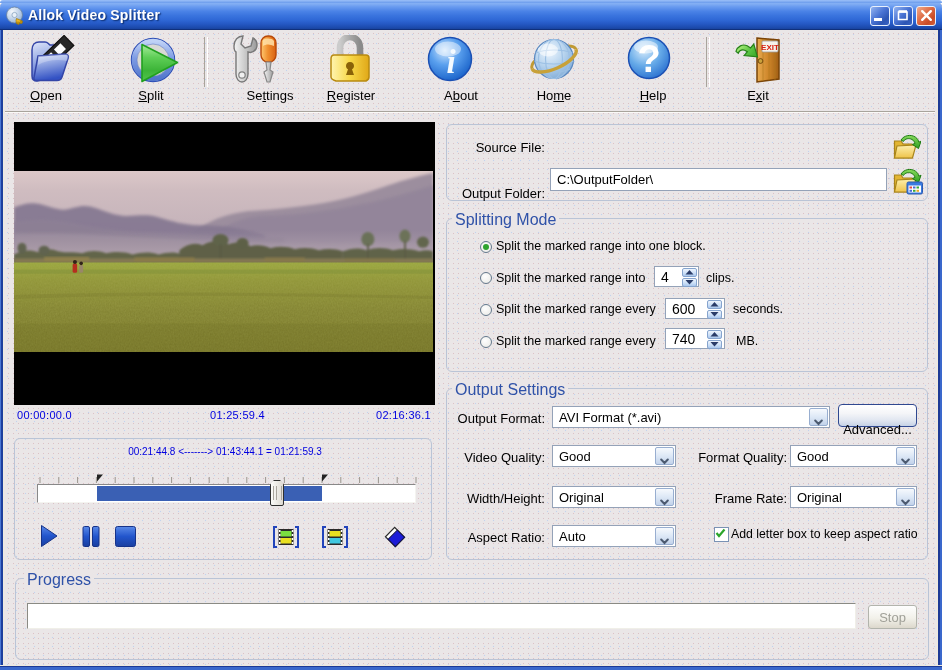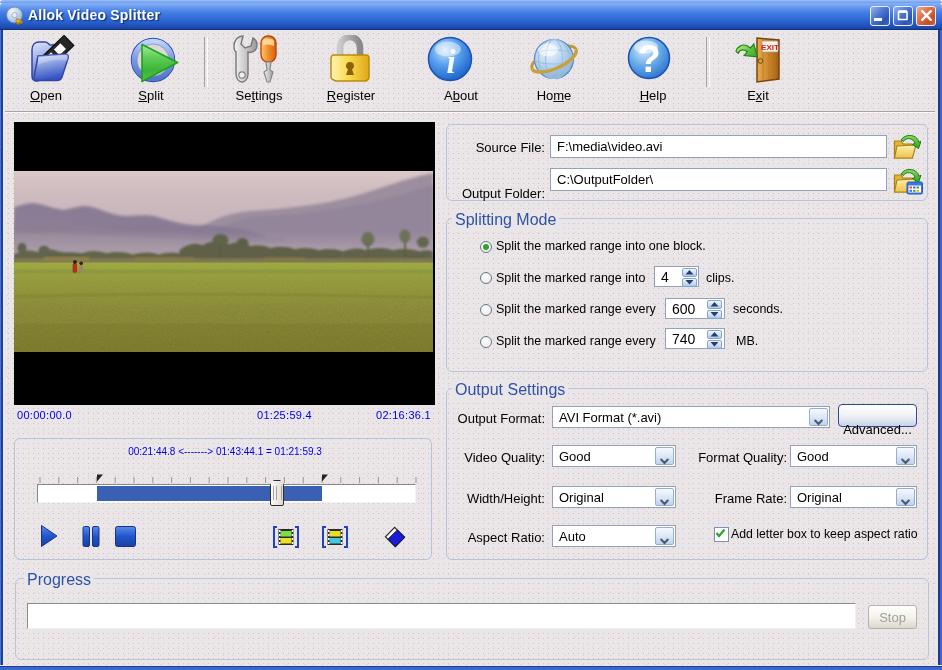--- a/index.html
+++ b/index.html
@@ -84,21 +84,21 @@
   <svg class="glyph" style="left:897px;top:9px;" width="12" height="12" viewBox="0 0 12 12">
       <path d="M1.5 3 L1.5 10.5 L10 10.5 L10 3 Z" fill="none" stroke="#fff" stroke-width="1.6"></path>
       <path d="M1.5 2.4 L10 2.4" stroke="#fff" stroke-width="2.4"></path>
     </svg>
   <svg class="glyph" style="left:920px;top:9px;" width="13" height="13" viewBox="0 0 13 13">
       <path d="M2.2 2.2 L10.8 10.8 M10.8 2.2 L2.2 10.8" stroke="#fff" stroke-width="2.4" stroke-linecap="round"></path>
     </svg>
 
   <div class="abs tool-label" style="left:6px;"><u>O</u>pen</div>
   <div class="abs tool-label" style="left:111px;"><u>S</u>plit</div>
-  <div class="abs tool-label" style="left:219px;">Se<u>t</u>tings</div>
+  <div class="abs tool-label" style="left:230px;">Se<u>t</u>tings</div>
   <div class="abs tool-label" style="left:311px;"><u>R</u>egister</div>
   <div class="abs tool-label" style="left:421px;">A<u>b</u>out</div>
   <div class="abs tool-label" style="left:514px;">Ho<u>m</u>e</div>
   <div class="abs tool-label" style="left:613px;"><u>H</u>elp</div>
   <div class="abs tool-label" style="left:718px;">E<u>x</u>it</div>
   <div class="abs vsep" style="left:204px;"></div>
   <div class="abs vsep" style="left:706px;"></div>
   <div class="abs" id="toolbar-sep"></div>
 
   <svg class="abs" style="left:26px;top:35px;" width="50" height="50" viewBox="0 0 50 50">
@@ -324,21 +324,21 @@
     <rect x="0" y="150" width="418" height="28" fill="#6e6c26" opacity="0.22"></rect>
 
     <g>
       <rect x="58.5" y="91" width="4.5" height="9" rx="1.5" fill="#b62e1e"></rect>
       <circle cx="60.8" cy="89.5" r="2" fill="#30231a"></circle>
       <rect x="65" y="92.5" width="4" height="7.5" rx="1.5" fill="#99876a"></rect>
       <circle cx="67" cy="90.8" r="1.8" fill="#30231a"></circle>
     </g>
   </svg>
   <div class="abs tstamp" style="left:17px;">00:00:00.0</div>
-  <div class="abs tstamp" style="left:210px;margin-left:47px;">01:25:59.4</div>
+  <div class="abs tstamp" style="left:210px;">01:25:59.4</div>
   <div class="abs tstamp" style="left:376px;">02:16:36.1</div>
 
   <div class="abs groupbox" style="left:14px;top:438px;width:416px;height:120px;"></div>
   <div class="abs" style="left:0;top:446px;width:450px;text-align:center;color:#0000e0;font-size:10px;">00:21:44.8 &lt;-------&gt; 01:43:44.1 = 01:21:59.3</div>
   <svg class="abs" style="left:37px;top:470px;" width="382" height="14" viewBox="0 0 382 14">
     <g stroke="#9a968e" stroke-width="1">
         <line x1="3.0" y1="7" x2="3.0" y2="13"></line>
         <line x1="21.8" y1="7" x2="21.8" y2="13"></line>
         <line x1="40.6" y1="7" x2="40.6" y2="13"></line>
         <line x1="59.4" y1="7" x2="59.4" y2="13"></line>
@@ -417,21 +417,20 @@
     </g>
     <g transform="translate(355,13) rotate(-45)">
       <rect x="-6.5" y="-7" width="13" height="14" fill="#fdfdfd" stroke="#2a2a2a" stroke-width="1.2"></rect>
       <rect x="-6.5" y="-3.2" width="13" height="10.2" fill="#1c1cd8" stroke="#15154a" stroke-width="1"></rect>
     </g>
   </svg>
 
   <div class="abs groupbox" style="left:446px;top:124px;width:480px;height:75px;"></div>
   <div class="abs rlabel" style="left:420px;top:140px;width:125px;">Source File:</div>
   <div class="abs rlabel" style="left:420px;top:173px;width:125px;margin-top:13px;">Output Folder:</div>
-  <div class="abs xfield" style="left:550px;top:135px;width:337px;height:23px;">F:\media\video.avi</div>
   <div class="abs xfield" style="left:550px;top:168px;width:337px;height:23px;">C:\OutputFolder\</div>
   <svg class="abs" style="left:893px;top:133px;" width="28" height="27" viewBox="0 0 28 27">
     <defs>
       <linearGradient id="yfold" x1="0" y1="0" x2="0" y2="1">
         <stop offset="0" stop-color="#fdf0ae"></stop>
           <stop offset="1" stop-color="#eec34a"></stop>
       </linearGradient>
       <linearGradient id="garr2" x1="0" y1="0" x2="0" y2="1">
         <stop offset="0" stop-color="#88dc5c"></stop>
           <stop offset="1" stop-color="#2f9e20"></stop>

